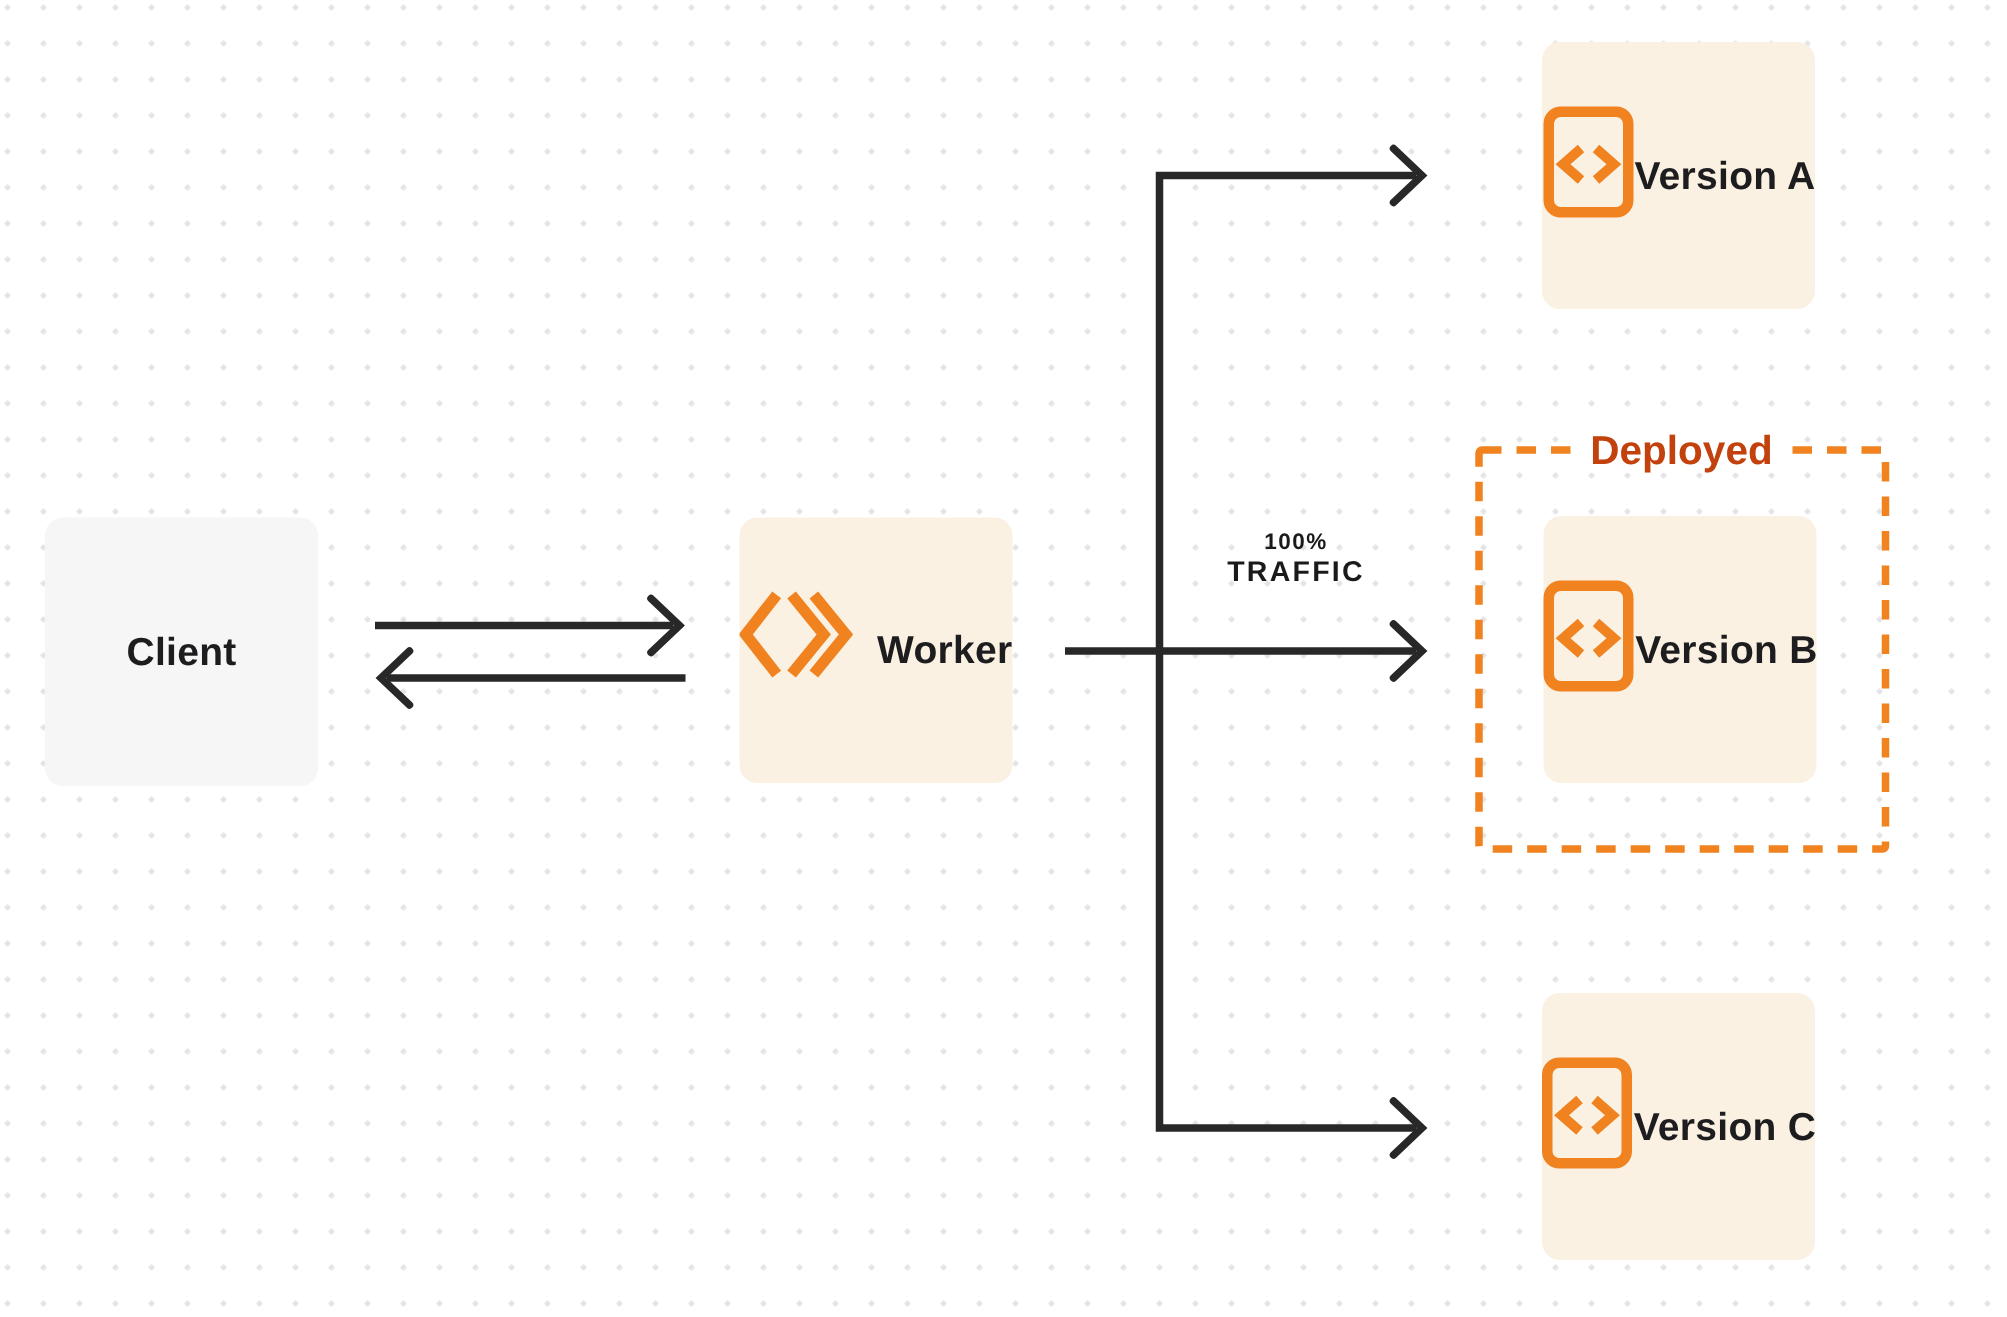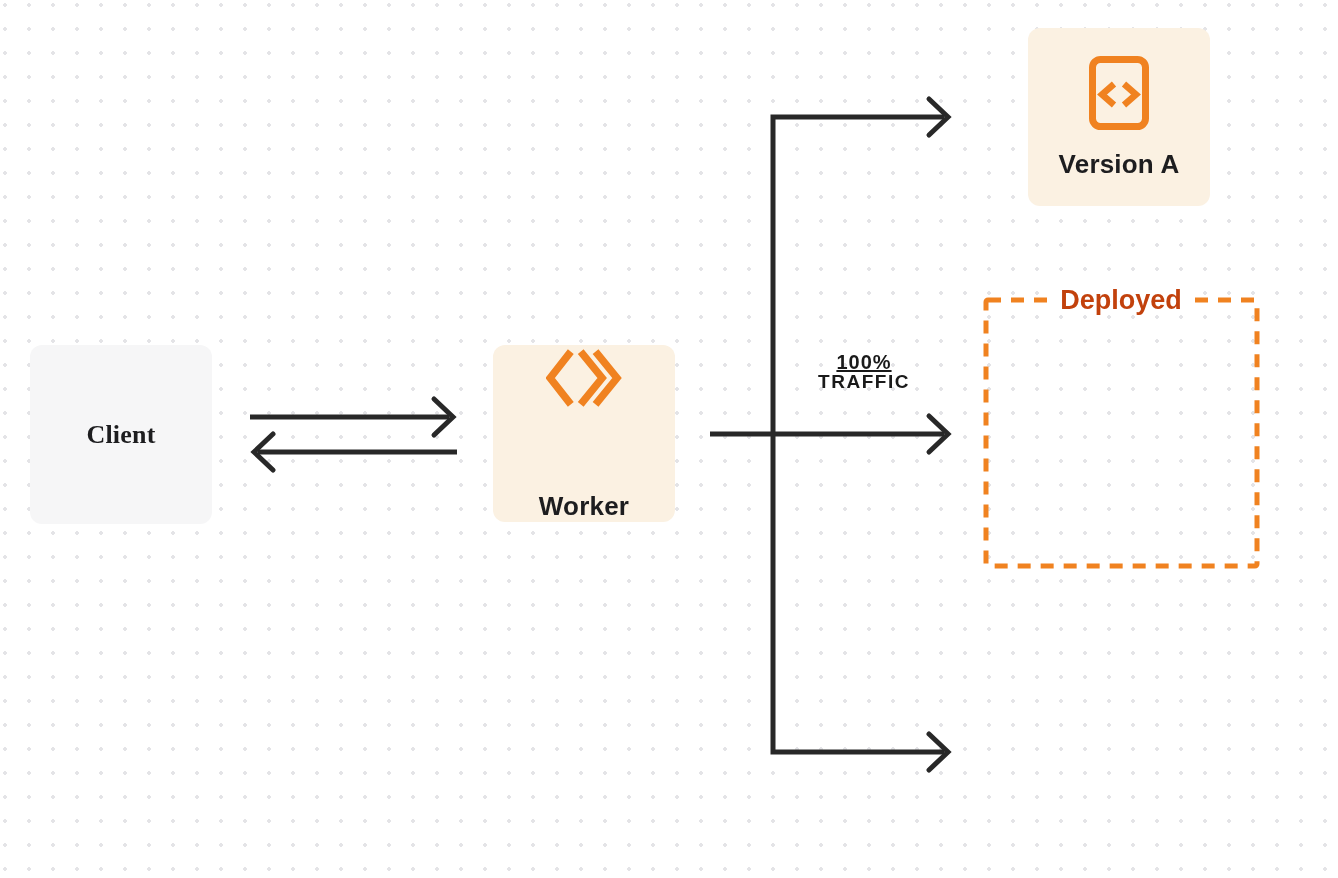--- a/index.html
+++ b/index.html
@@ -9,43 +9,43 @@
     background-color:#ffffff;
     background-image: radial-gradient(circle, #e4e4e7 1.7px, transparent 1.9px);
     background-size: 24px 24px;
     background-position: -7px -7px;
     font-family:"Liberation Sans", sans-serif;
     overflow:hidden;
   }
   .node {
     position:absolute;
     border-radius:12px;
-    display:flex; flex-direction:column;
+    display:flex; flex-direction:row;
     align-items:center; justify-content:center;
   }
   .node .label {
     font-size:26px; font-weight:700; color:#1d1d1f; letter-spacing:.2px;
     white-space:nowrap;
   }
-  .client-node { left:30px; top:345px; width:182px; height:179px; background:#f6f6f7;font-family:Liberation Serif, serif; }
+  .client-node { left:30px; top:345px; width:182px; height:179px; background:#f6f6f7; }
   .worker-node { left:493px; top:345px; width:182px; height:177px; background:#fbf1e2;justify-content:space-between; }
   .worker-node .icon-wrap { margin-bottom:16px; }
   .version-node { width:182px; height:178px; background:#fbf1e2; }
   .version-node .icon-wrap { margin-bottom:14px; }
   .v-a { left:1028px; top:28px; }
   .v-b { left:1029px; top:344px; }
   .v-c { left:1028px; top:662px; }
 
   .overlay { position:absolute; left:0; top:0; width:1338px; height:878px; pointer-events:none; }
 
   .traffic-label {
     position:absolute; left:864px; top:352px; transform:translateX(-50%);
     text-align:center; font-weight:700; color:#1a1a1a;
   }
-  .traffic-label .l1 { font-size:20px; letter-spacing:1px; line-height:20px;text-decoration:underline; }
+  .traffic-label .l1 { font-size:15px; letter-spacing:1px; line-height:20px; }
   .traffic-label .l2 { font-size:19px; letter-spacing:1.5px; line-height:19px; }
 
   .deployed-label {
     position:absolute; left:1121px; top:285px; transform:translateX(-50%);
     background:#ffffff; padding:0 12px;
     font-size:27px; font-weight:700; color:#c2410c; line-height:30px;
     white-space:nowrap;
     text-align:right;
   }
 </style>
@@ -77,21 +77,45 @@
         <rect x="4.5" y="4.5" width="53" height="67" rx="8" stroke="#f08220" stroke-width="7"></rect>
         <g stroke="#f08220" stroke-width="6.5" stroke-linecap="butt" stroke-linejoin="miter">
           <polyline points="26,29 14,39.5 26,50"></polyline>
           <polyline points="36,29 48,39.5 36,50"></polyline>
         </g>
       </svg>
     </div>
     <div class="label">Version A</div>
   </div>
 
+  <div class="node version-node v-b">
+    <div class="icon-wrap">
+      <svg width="62" height="76" viewBox="0 0 62 76" fill="none">
+        <rect x="4.5" y="4.5" width="53" height="67" rx="8" stroke="#f08220" stroke-width="7"></rect>
+        <g stroke="#f08220" stroke-width="6.5" stroke-linecap="butt" stroke-linejoin="miter">
+          <polyline points="26,29 14,39.5 26,50"></polyline>
+          <polyline points="36,29 48,39.5 36,50"></polyline>
+        </g>
+      </svg>
+    </div>
+    <div class="label">Version B</div>
+  </div>
 
+  <div class="node version-node v-c">
+    <div class="icon-wrap">
+      <svg width="62" height="76" viewBox="0 0 62 76" fill="none">
+        <rect x="4.5" y="4.5" width="53" height="67" rx="8" stroke="#f08220" stroke-width="7"></rect>
+        <g stroke="#f08220" stroke-width="6.5" stroke-linecap="butt" stroke-linejoin="miter">
+          <polyline points="26,29 14,39.5 26,50"></polyline>
+          <polyline points="36,29 48,39.5 36,50"></polyline>
+        </g>
+      </svg>
+    </div>
+    <div class="label">Version C</div>
+  </div>
 
   <svg class="overlay" viewBox="0 0 1338 878">
 
     <g stroke="#282828" stroke-width="5" fill="none" stroke-linejoin="miter" stroke-linecap="round">
       <line x1="250" y1="417" x2="449" y2="417" stroke-linecap="butt"></line>
       <polyline points="434,399 453,417 434,435"></polyline>
     </g>
 
     <g stroke="#282828" stroke-width="5" fill="none" stroke-linejoin="miter" stroke-linecap="round">
       <line x1="457" y1="452" x2="258" y2="452" stroke-linecap="butt"></line>

